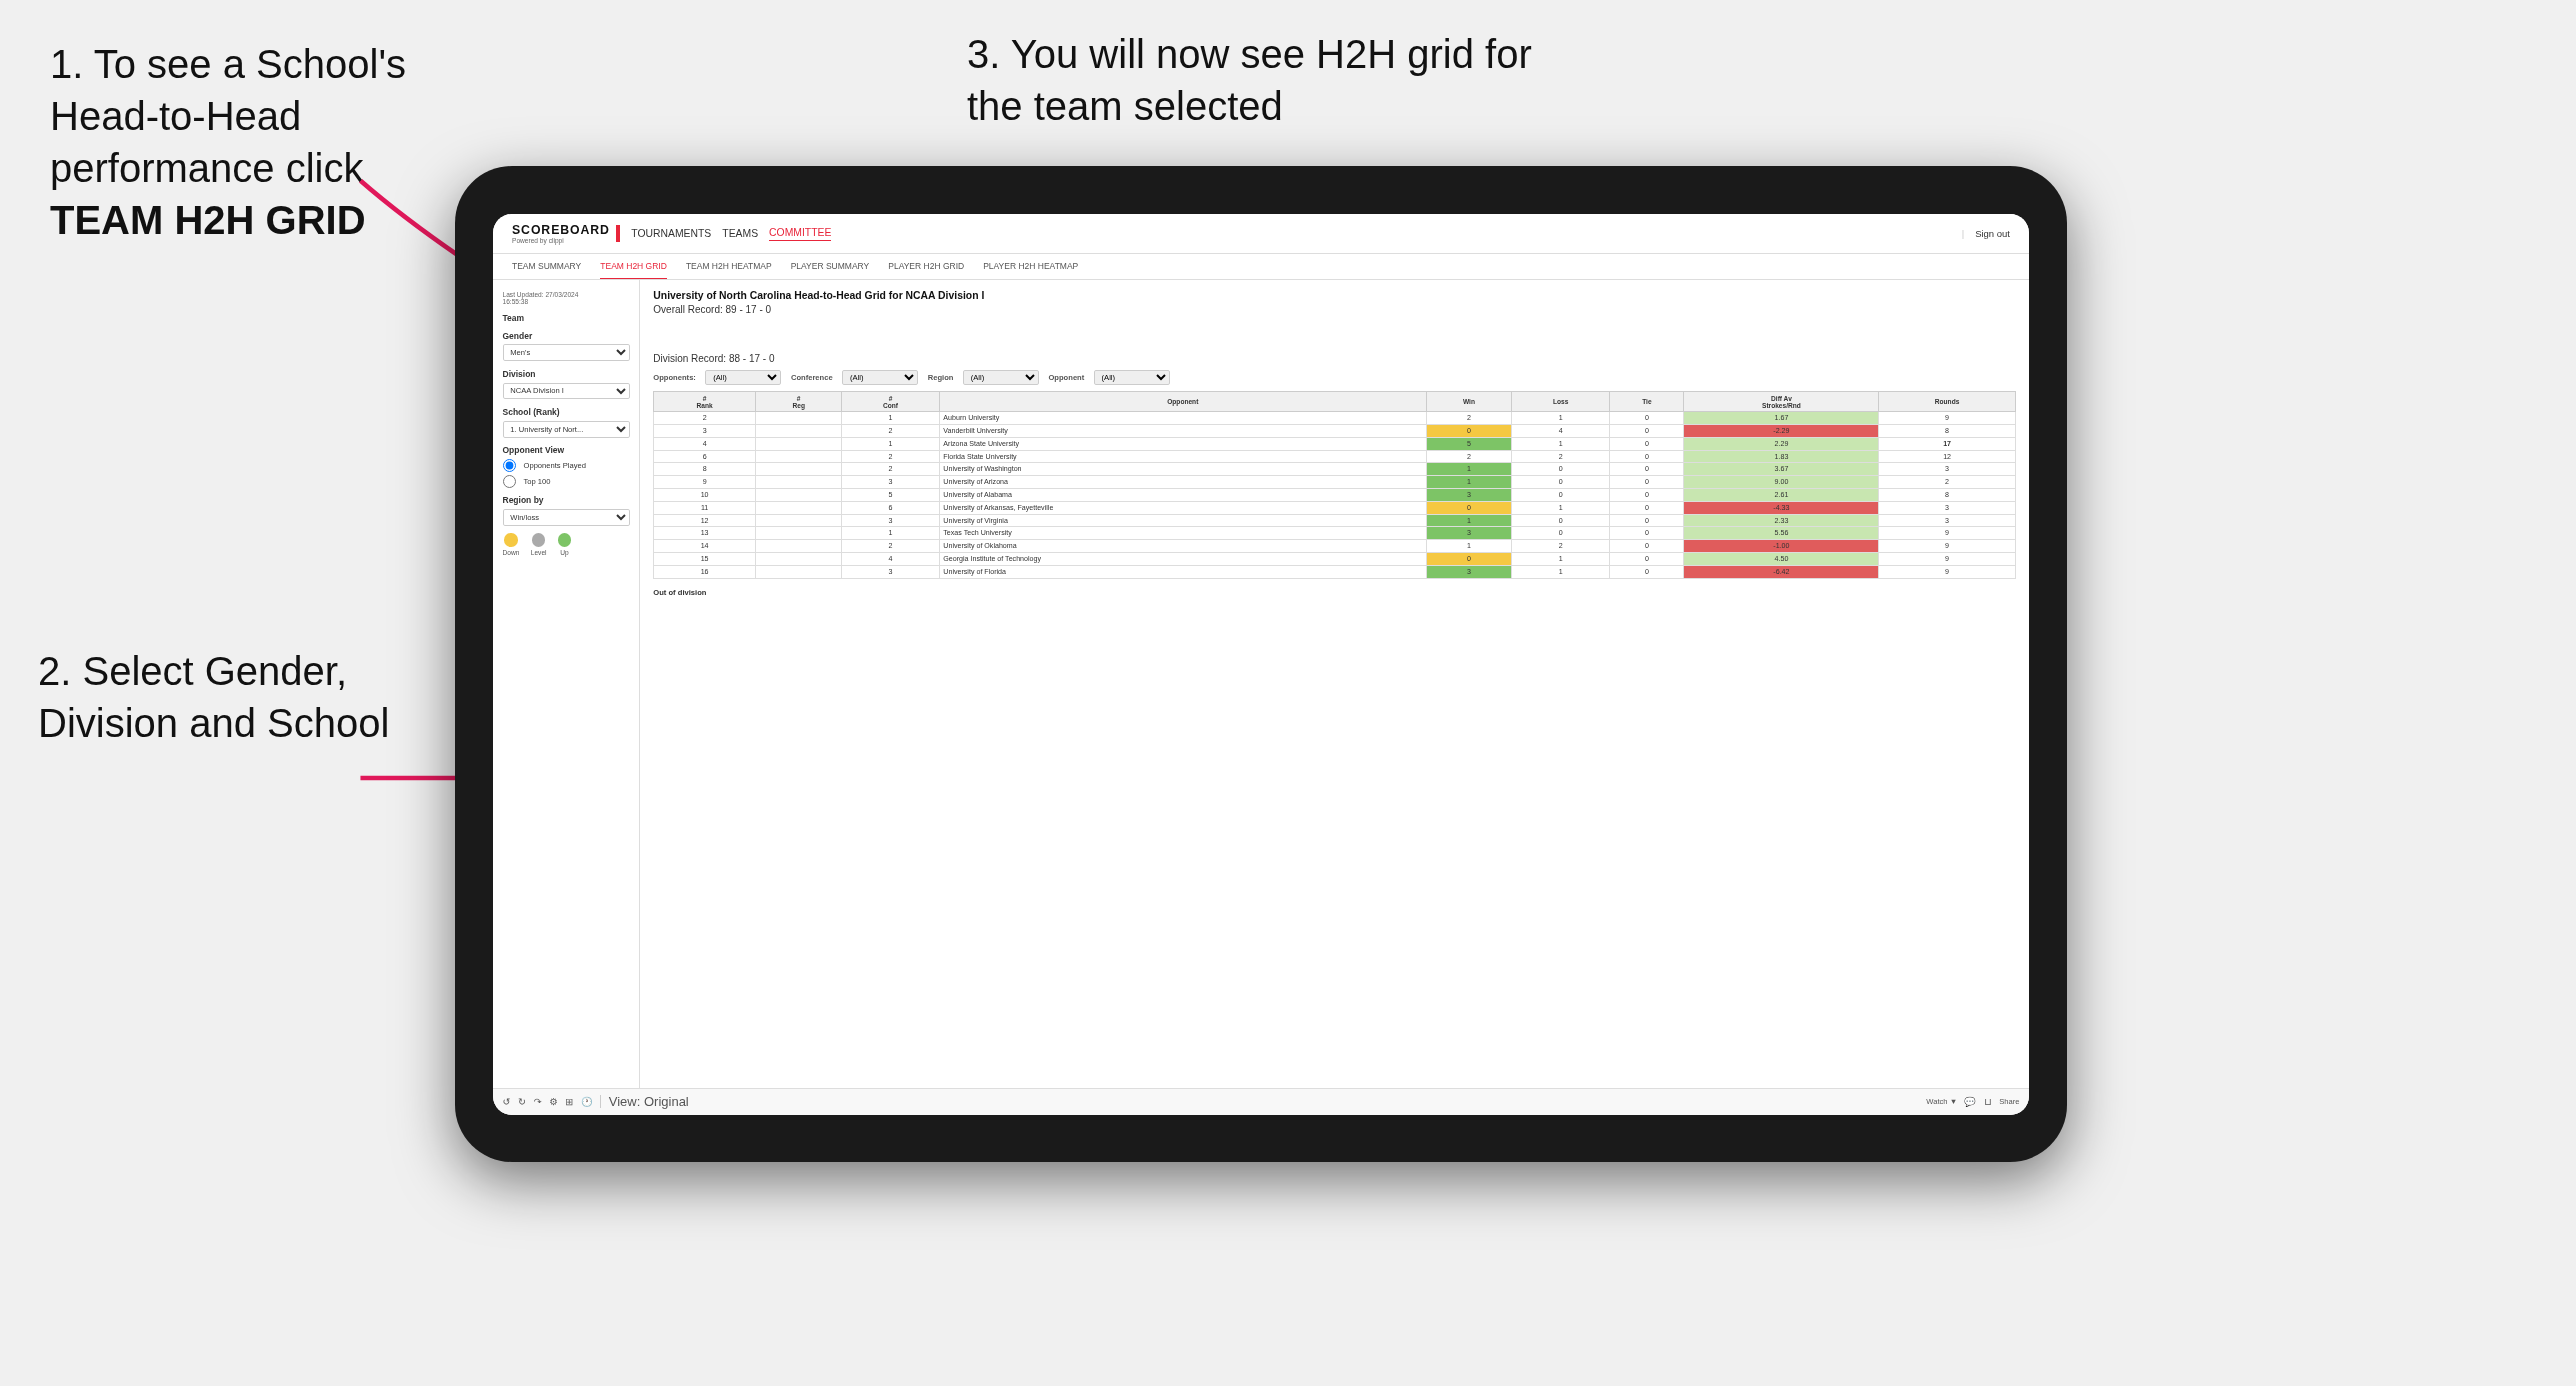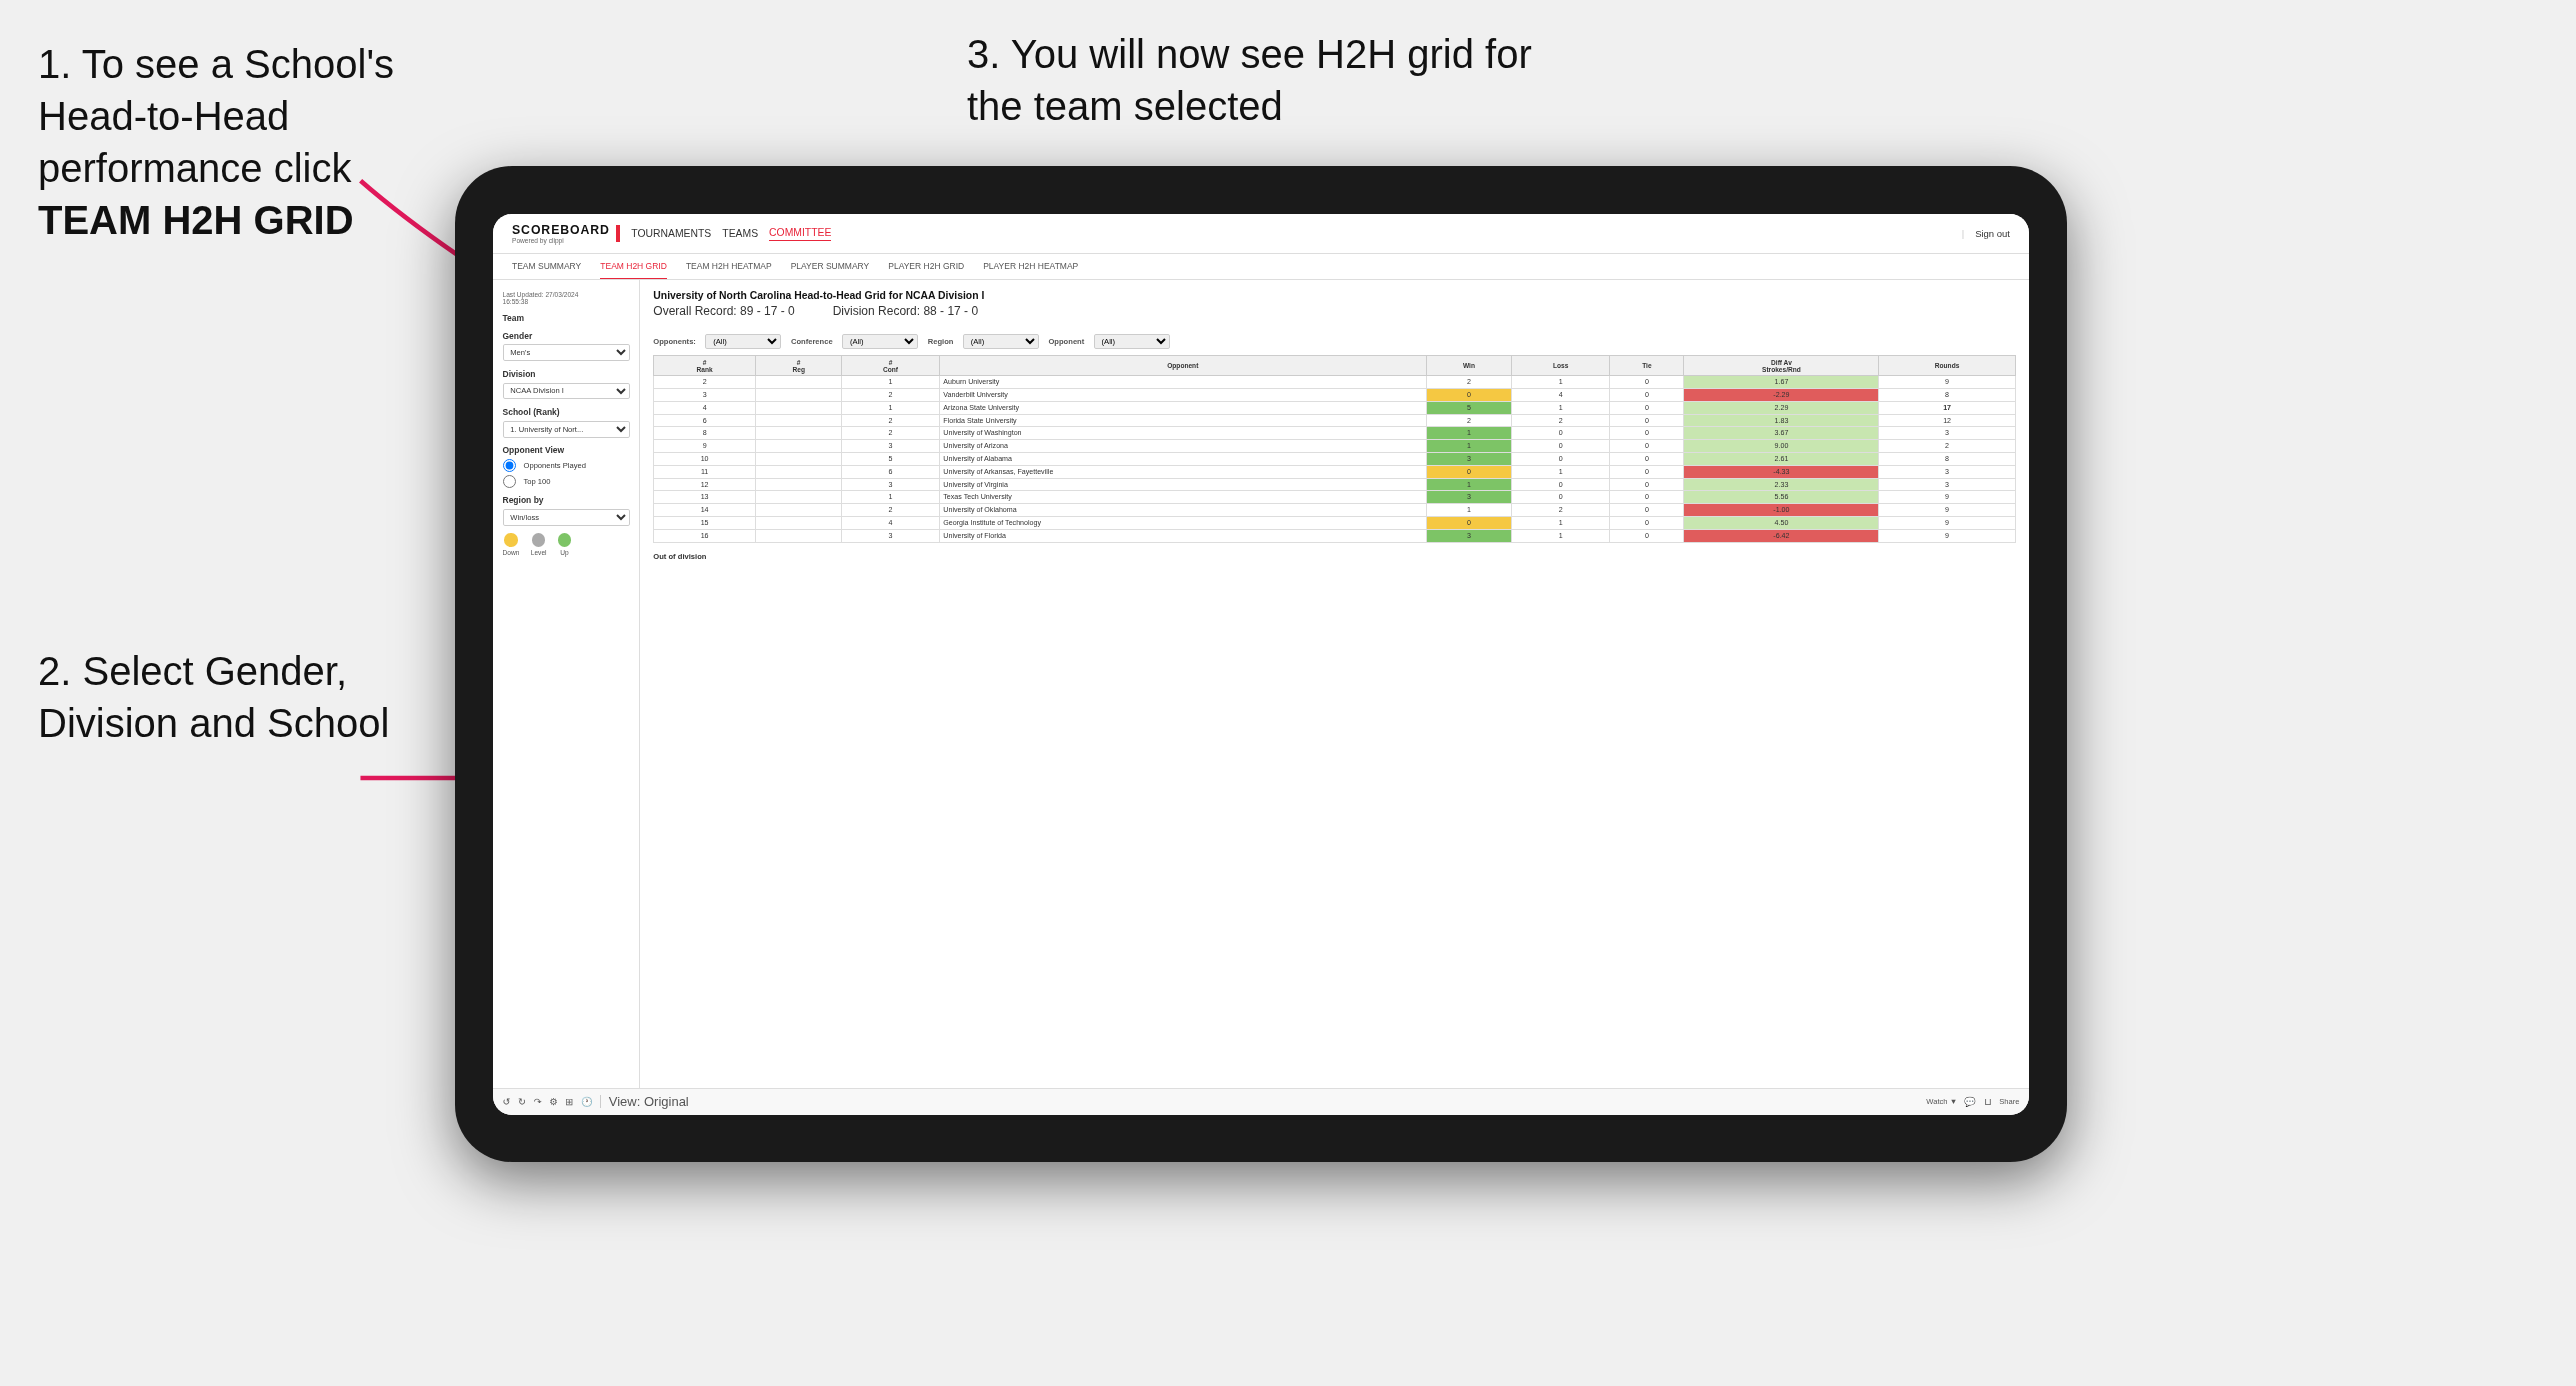--- a/index.html
+++ b/index.html
@@ -14,21 +14,21 @@
 
     
     .annotation {
       position: absolute;
       font-size: 40px;
       line-height: 1.3;
       color: #111;
     }
     .annotation strong { font-weight: 900; }
 
-    #anno1 { top: 38px; left: 38px; max-width: 455px; }
+    #anno1 { top: 38px; left: 50px; max-width: 455px; }
     #anno2 { top: 645px; left: 38px; max-width: 398px; }
     #anno3 { top: 28.4px; left: 967px; max-width: 588px; }
 
     
     .tablet {
       position: absolute;
       top: 166px;
       left: 455px;
       width: 1612px;
       height: 996px;
@@ -195,23 +195,24 @@
     }
     .grid-title {
       font-size: 10.4px;
       font-weight: 700;
       color: #111;
       margin-bottom: 3.8px;
     }
     .grid-records {
       display: flex;
       gap: 38px;
-      font-size: 12px;
-      color: #333;
-      margin-bottom: 16px;
+      font-size: 10px;
+      color: #333;
+      margin-bottom: 6px;
+      flex-direction: column;
     }
 
     
     .filters-row {
       display: flex;
       gap: 9.5px;
       margin-bottom: 5.7px;
       align-items: center;
       font-size: 7.6px;
       color: #555;

